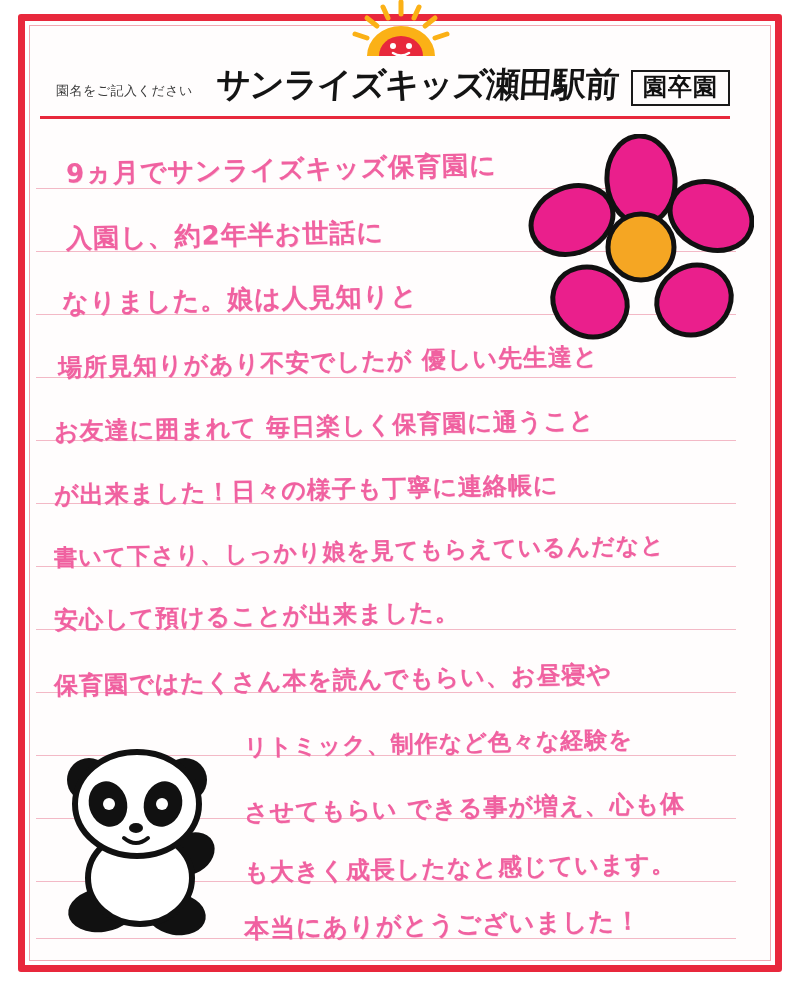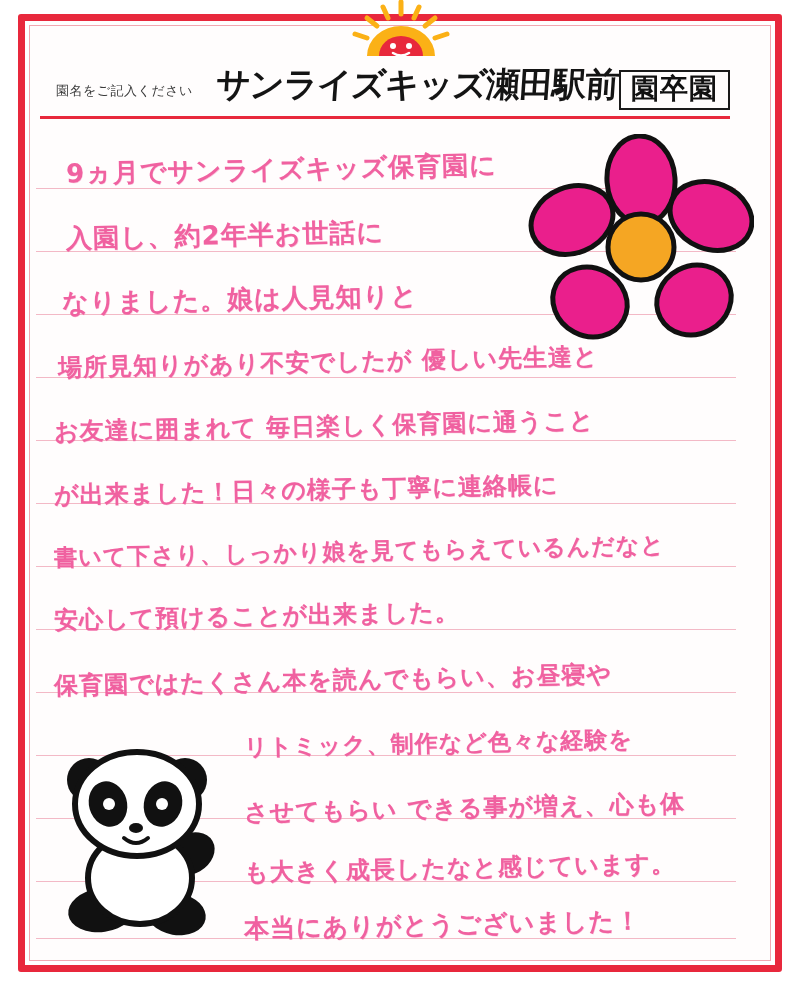--- a/index.html
+++ b/index.html
@@ -85,21 +85,21 @@
     font-family: "DejaVu Sans", sans-serif;
     letter-spacing: -1px;
     transform: skewX(-4deg);
   }
   .grad-badge {
     position: absolute;
     right: 0px;
     top: 14px;
     border: 2px solid #1a1a1a;
     padding: 3px 10px 5px 10px;
-    font-size: 28px;
+    font-size: 24px;
     font-weight: bold;
     color: #111111;
     font-family: "DejaVu Sans", sans-serif;
     letter-spacing: 1px;
     line-height: 1;
   }
   .header-rule {
     position: absolute;
     left: 0px;
     top: 60px;

